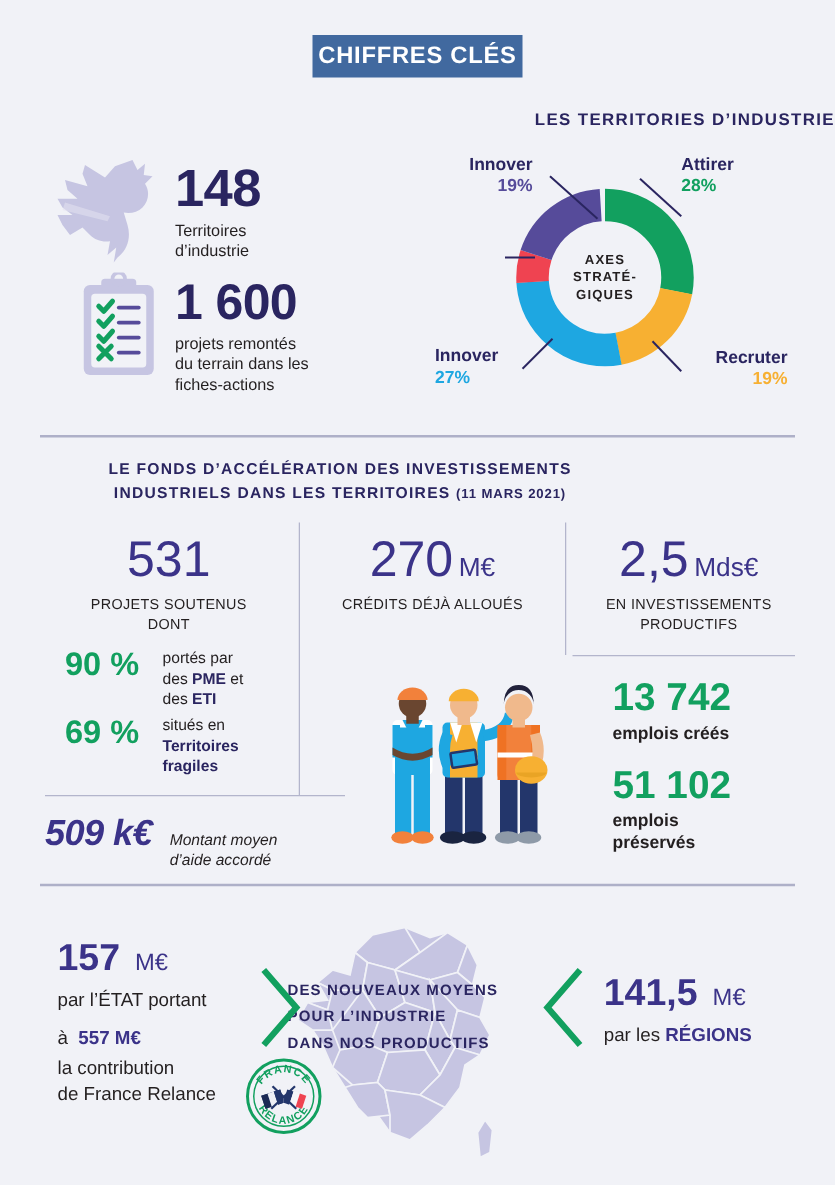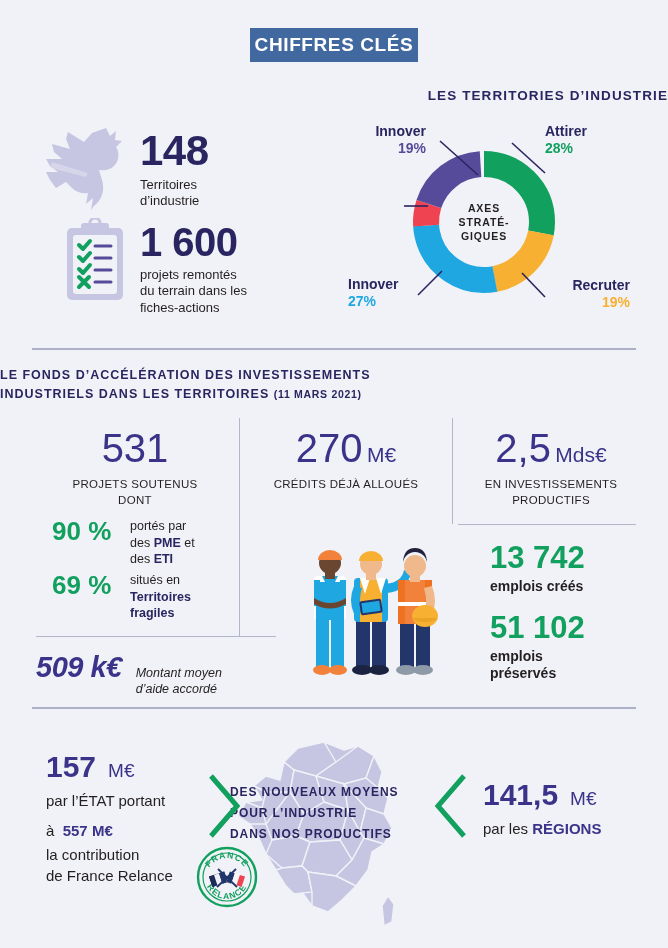--- a/index.html
+++ b/index.html
@@ -67,21 +67,21 @@
     display:flex; flex-direction:column; align-items:center; justify-content:center;
     font-size:10.5px; letter-spacing:.9px; color:#231f20; line-height:1.35;
     text-align:center; font-weight:600;
   }
   .lbl { position:absolute; font-weight:bold; line-height:1.2; }
   .lbl .name { font-size:14px; color:#2a2560; display:block; }
   .lbl .pct { font-size:14px; display:block; }
 
   
   .sec2-title {
-    position:absolute; left:0; top:366px; width:544px; text-align:left;
+    position:absolute; left:0; top:366px; width:544px; text-align:center;
     font-size:12.5px; font-weight:bold; letter-spacing:1px; color:#2a2560;
     line-height:1.55;
   }
   .sec2-title .date { font-size:10.5px; letter-spacing:.7px; }
 
   .col-stat { position:absolute; text-align:center; }
   .col-num { font-size:40px; font-weight:400; color:#3b3389; line-height:1; }
   .col-unit { font-size:21px; font-weight:400; color:#3b3389; }
   .col-cap {
     font-size:11.5px; color:#231f20; letter-spacing:.3px; margin-top:9px;

